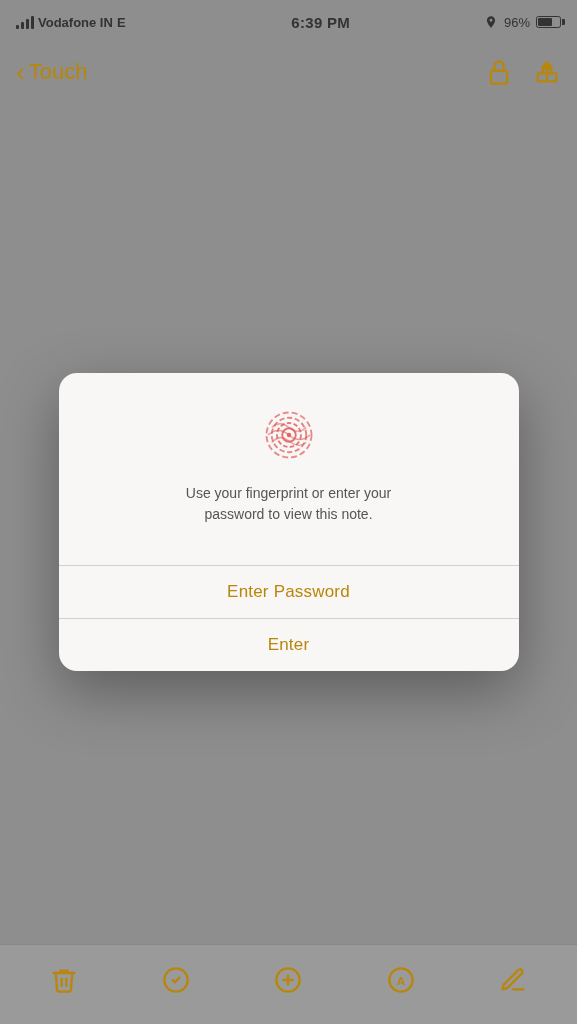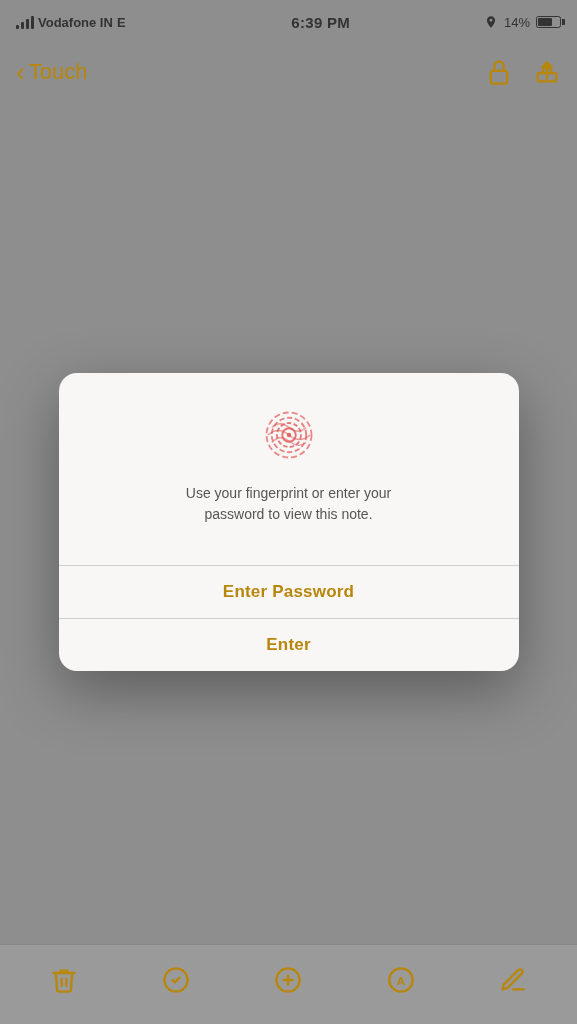--- a/index.html
+++ b/index.html
@@ -200,21 +200,21 @@
     }
 
     .dialog-button {
       width: 100%;
       padding: 16px;
       background: transparent;
       border: none;
       font-size: 17px;
       color: #b8860b;
       cursor: pointer;
-      font-weight: 700;
+      font-weight: 400;
       letter-spacing: 0.2px;
     }
 
     
     .bottom-toolbar {
       position: absolute;
       bottom: 0;
       left: 0;
       right: 0;
       height: 80px;
@@ -248,21 +248,21 @@
     </div>
     <span>Vodafone IN</span>
     <span>E</span>
   </div>
   <div class="status-center">6:39 PM</div>
   <div class="status-right">
 
     <svg width="14" height="14" viewBox="0 0 24 24" fill="#333" stroke="none">
       <path d="M12 2C8.13 2 5 5.13 5 9c0 5.25 7 13 7 13s7-7.75 7-13c0-3.87-3.13-7-7-7zm0 9.5c-1.38 0-2.5-1.12-2.5-2.5s1.12-2.5 2.5-2.5 2.5 1.12 2.5 2.5-1.12 2.5-2.5 2.5z"></path>
     </svg>
-    <span>14%</span>
+    <span>96%</span>
     <div class="battery-icon">
       <div class="battery-fill"></div>
     </div>
   </div>
 </div>
 
 <div class="nav-bar">
   <div class="nav-back">
     <span class="nav-back-chevron">‹</span>
     <span class="nav-back-text">Touch</span>

